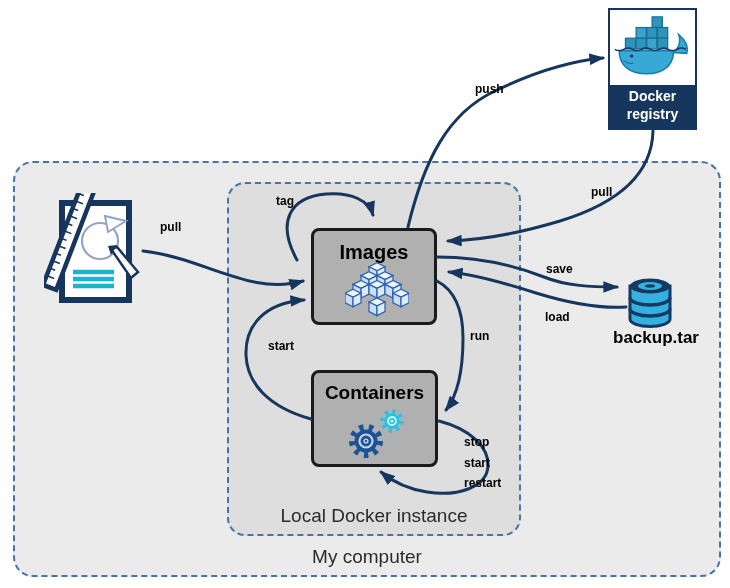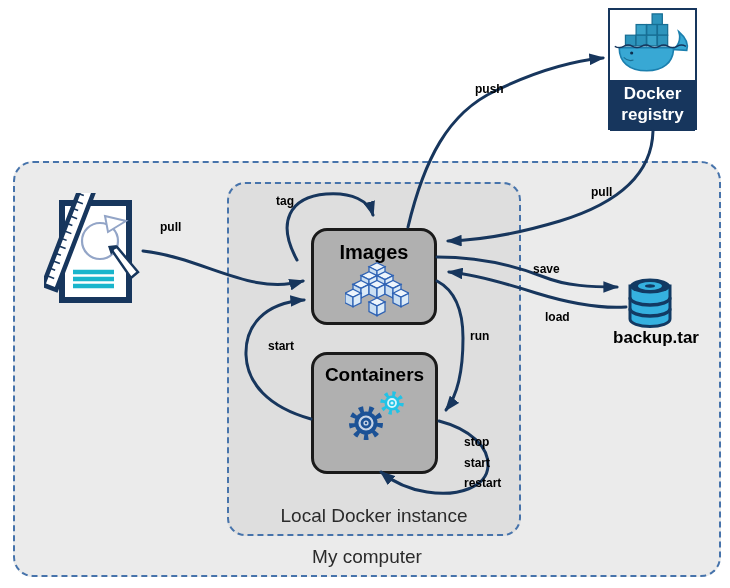--- a/index.html
+++ b/index.html
@@ -8,49 +8,49 @@
     font-family:"Liberation Sans",sans-serif;color:#000;
   }
   
   .group{position:absolute;border:2px dashed #4673ab;box-sizing:border-box;}
   #my-computer{left:13px;top:161px;width:708px;height:416px;border-radius:20px;background:#ebebeb;}
   #local-docker{left:227px;top:182px;width:294px;height:354px;border-radius:18px;background:#dedede;}
   .group-label{position:absolute;text-align:center;font-size:19px;color:#2b2b2b;}
   #local-docker-label{left:227px;top:505px;width:294px;}
   #my-computer-label{left:13px;top:546px;width:708px;}
   
-  .node{position:absolute;background:#b0b0b0;border:3px solid #1a1a1a;border-radius:16px;box-sizing:border-box;z-index:3;}
+  .node{position:absolute;background:#b0b0b0;border:3px solid #1a1a1a;border-radius:8px;box-sizing:border-box;z-index:3;}
   #images-node{left:311px;top:228px;width:126px;height:97px;}
-  #containers-node{left:311px;top:352px;width:127px;height:122px;}
+  #containers-node{left:311px;top:370px;width:127px;height:97px;}
   .node-label{position:absolute;left:0;right:0;text-align:center;font-weight:bold;color:#000;}
   #images-label{top:10px;font-size:20px;}
   #containers-label{top:9px;font-size:19px;}
   .node-icon{position:absolute;}
   #cubes-icon{left:31px;top:31px;}
   #gears-icon{left:0;top:0;}
   
   #registry-node{position:absolute;left:608px;top:8px;width:89px;height:122px;background:#fff;
     border:2px solid #17365d;box-sizing:border-box;display:flex;flex-direction:column;z-index:3;}
   #registry-icon-area{flex:1;display:flex;align-items:center;justify-content:center;}
-  #registry-band{background:#17365d;color:#fff;font-weight:bold;font-size:17px;line-height:1.25;
+  #registry-band{background:#17365d;color:#fff;font-weight:bold;font-size:14px;line-height:1.25;
     text-align:center;padding:3px 2px 5px 2px;}
   
   #dockerfile-icon{position:absolute;left:44px;top:193px;z-index:3;}
   #dockerfile-label{position:absolute;left:24px;top:311px;width:140px;text-align:center;font-weight:bold;font-size:17px;}
   #backup-icon{position:absolute;left:627px;top:277px;z-index:3;}
   #backup-label{position:absolute;left:606px;top:328px;width:100px;text-align:center;font-weight:bold;font-size:17px;}
   
   #arrows{position:absolute;left:0;top:0;z-index:4;pointer-events:none;}
   
   .edge-label{position:absolute;font-weight:bold;font-size:12px;color:#000;z-index:5;white-space:nowrap;}
   #lbl-build{left:160px;top:220px;}
   #lbl-tag{left:276px;top:194px;}
   #lbl-push{left:475px;top:82px;}
   #lbl-pull{left:591px;top:185px;}
-  #lbl-save{left:533px;top:262px;}
+  #lbl-save{left:546px;top:262px;}
   #lbl-load{left:545px;top:310px;}
   #lbl-run{left:470px;top:329px;}
   #lbl-commit{left:268px;top:339px;}
   #lbl-lifecycle{left:464px;top:432px;line-height:20.5px;}
   #lbl-lifecycle span{display:block;}
 </style>
 </head>
 <body>
 
 <div id="canvas">

